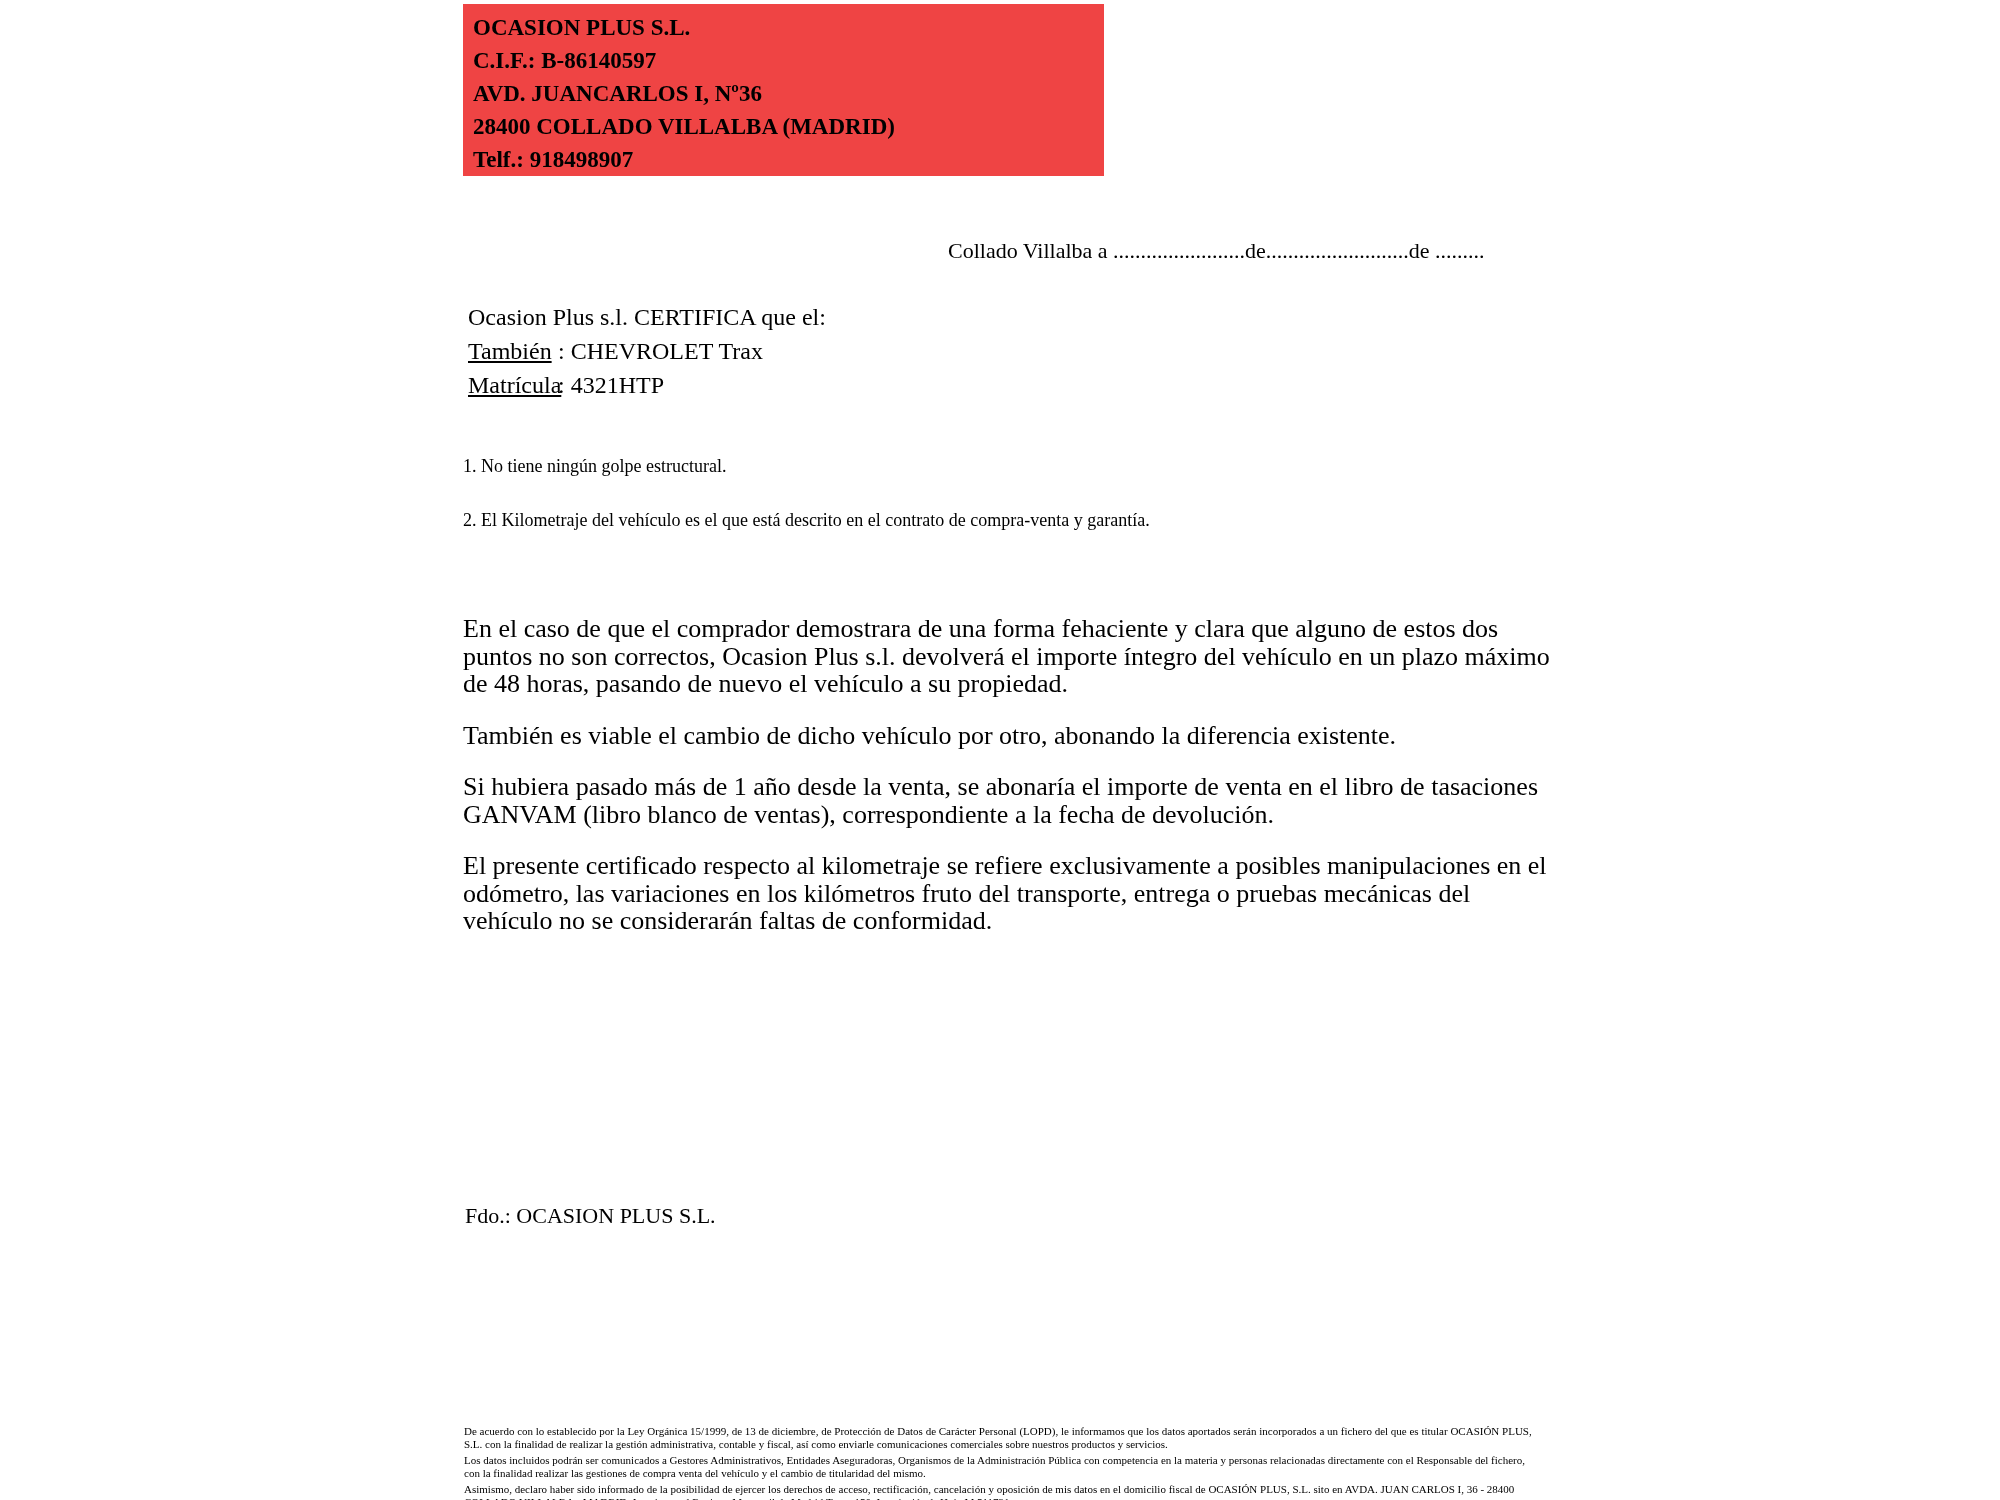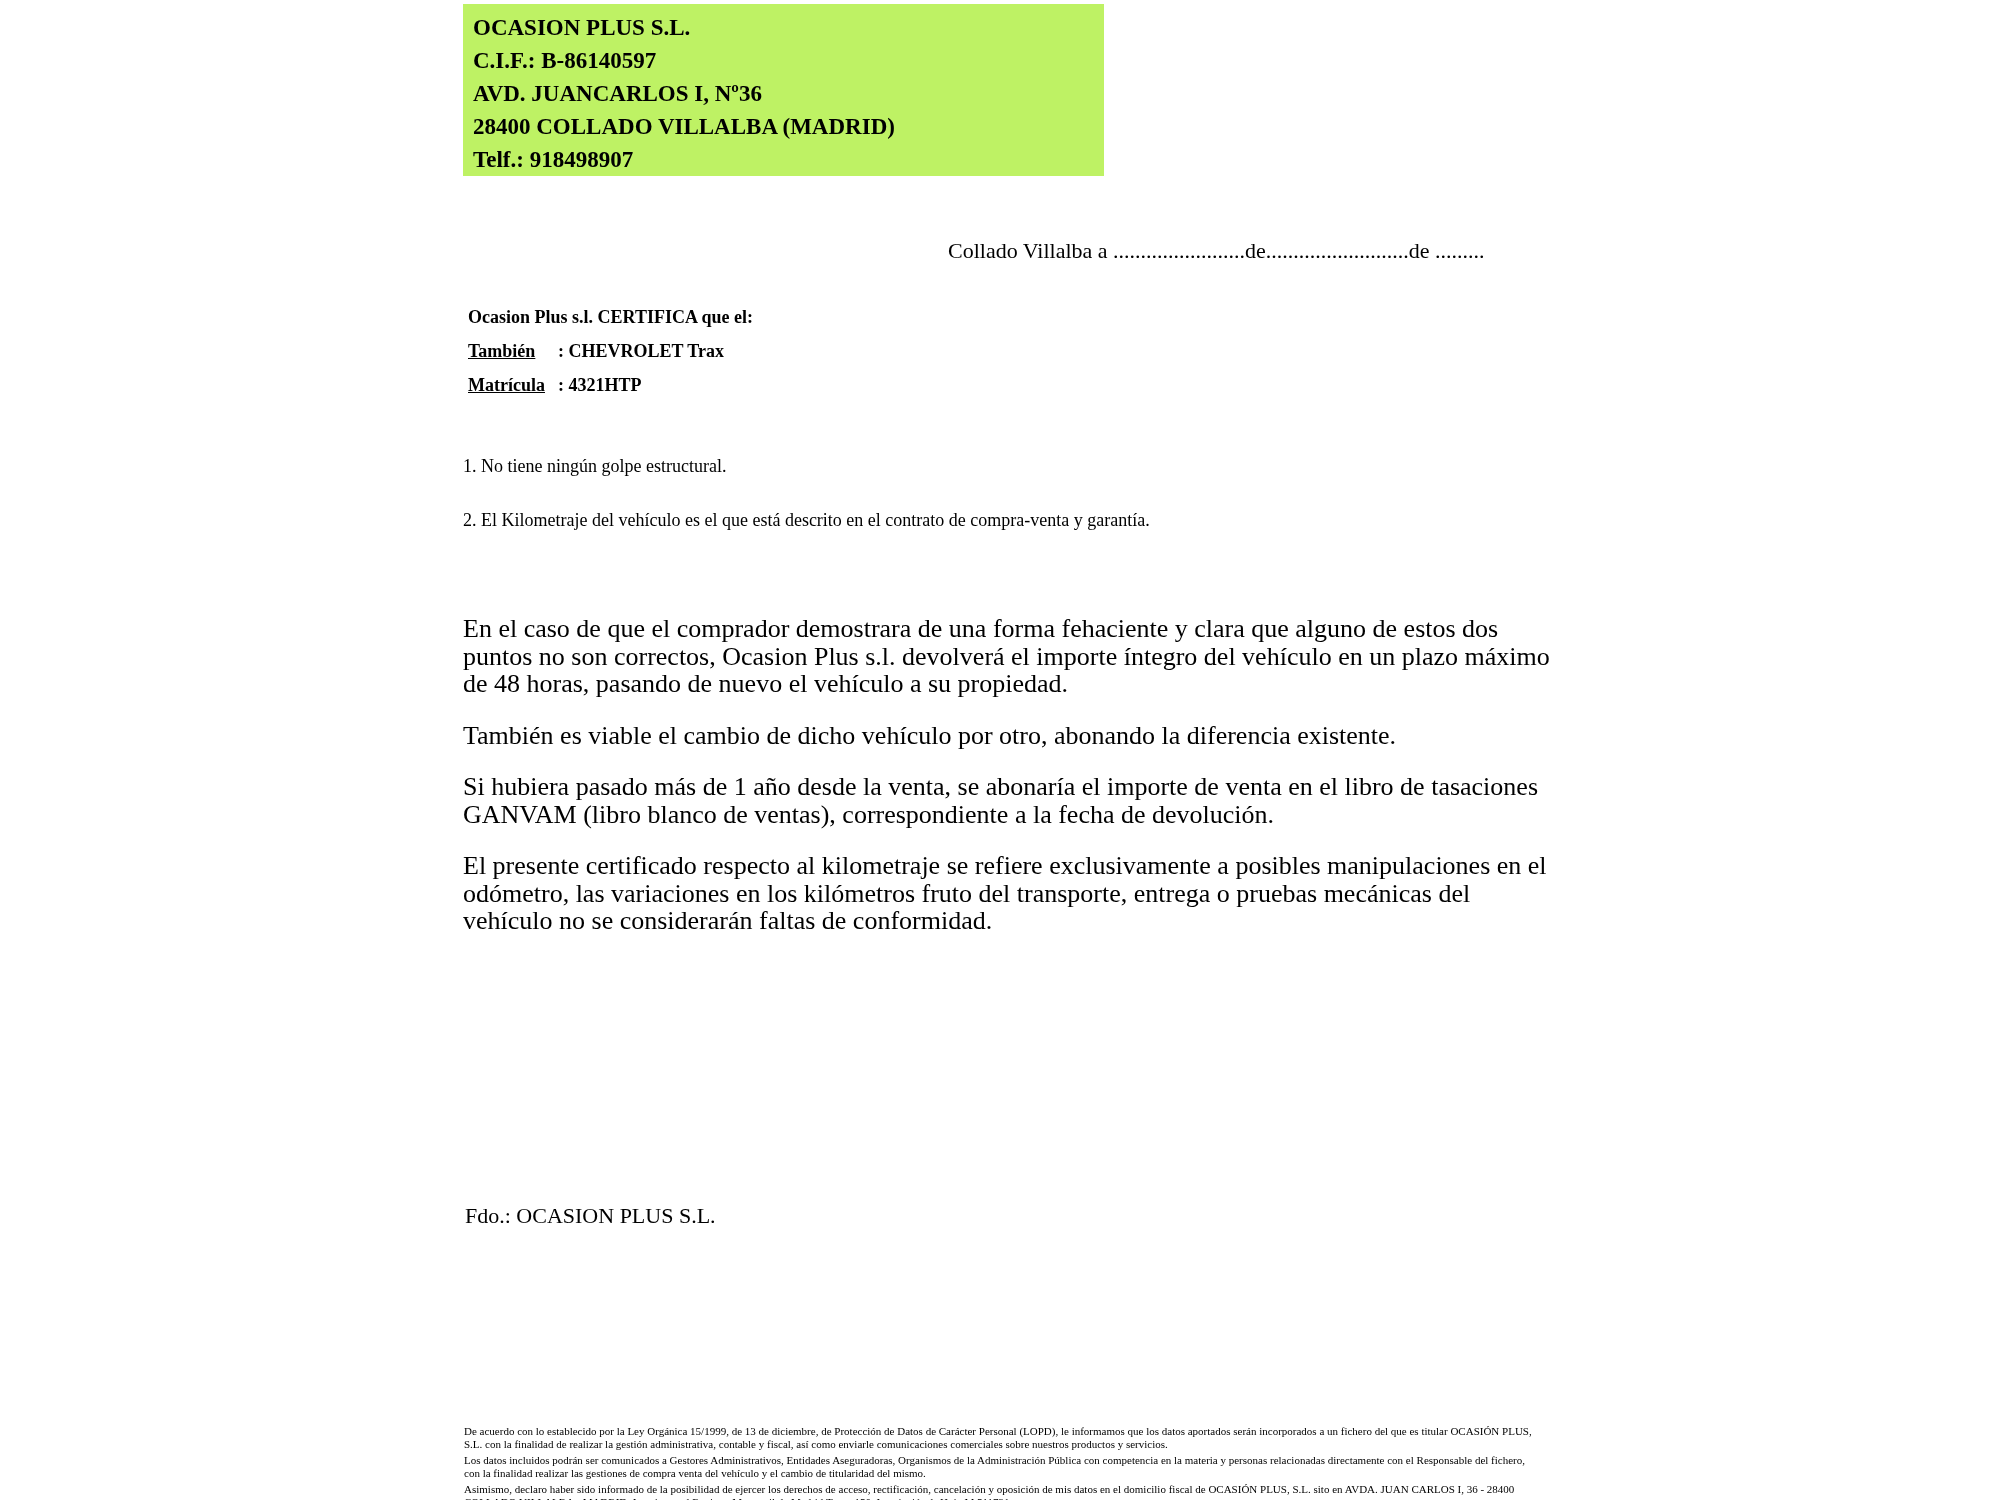--- a/index.html
+++ b/index.html
@@ -9,42 +9,41 @@
     height:1500px;
     background:#ffffff;
     color:#000;
     font-family:"Liberation Serif", serif;
     overflow:hidden;
   }
   .header-box{
     position:absolute;
     left:463px; top:4px;
     width:641px; height:172px;
-    background:#bef264;
+    background:#ef4444;
     box-sizing:border-box;
     padding:7px 0 0 10px;
     font-weight:bold;
     font-size:23px;
     line-height:33px;
     white-space:nowrap;
   }
   .date-line{
     position:absolute;
     left:948px; top:238px;
     font-size:22px;
     white-space:nowrap;
     text-align:center;
   }
   .certify{
     position:absolute;
     left:468px; top:300px;
-    font-size:18px;
+    font-size:24px;
     line-height:34px;
     white-space:nowrap;
-    font-weight:bold;
   }
   .lbl{display:inline-block;width:90px;}
   .u{text-decoration:underline;}
   .points{
     position:absolute;
     left:463px; top:452px;
     width:1100px;
     font-size:18px;
     line-height:28px;
   }

